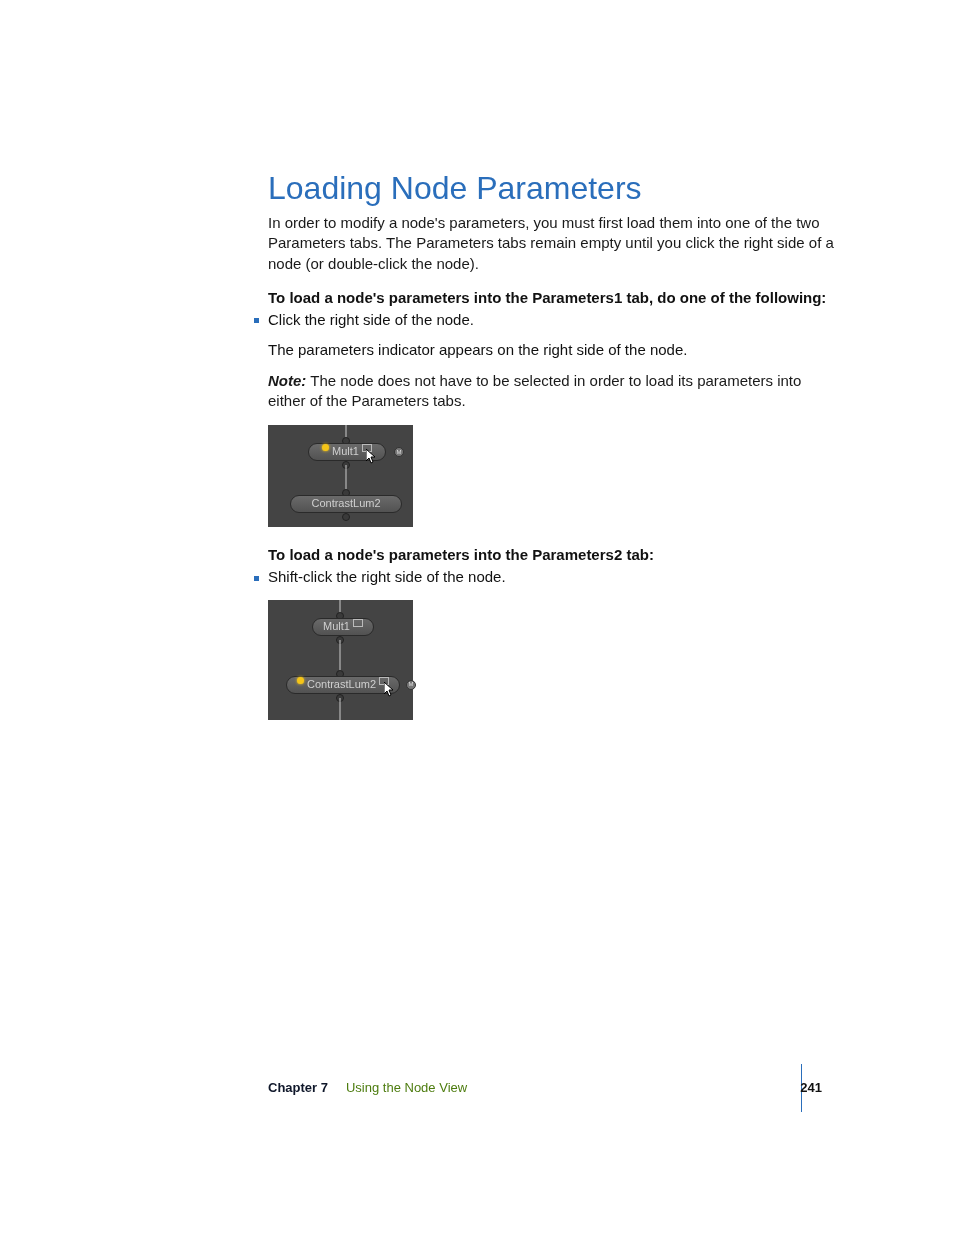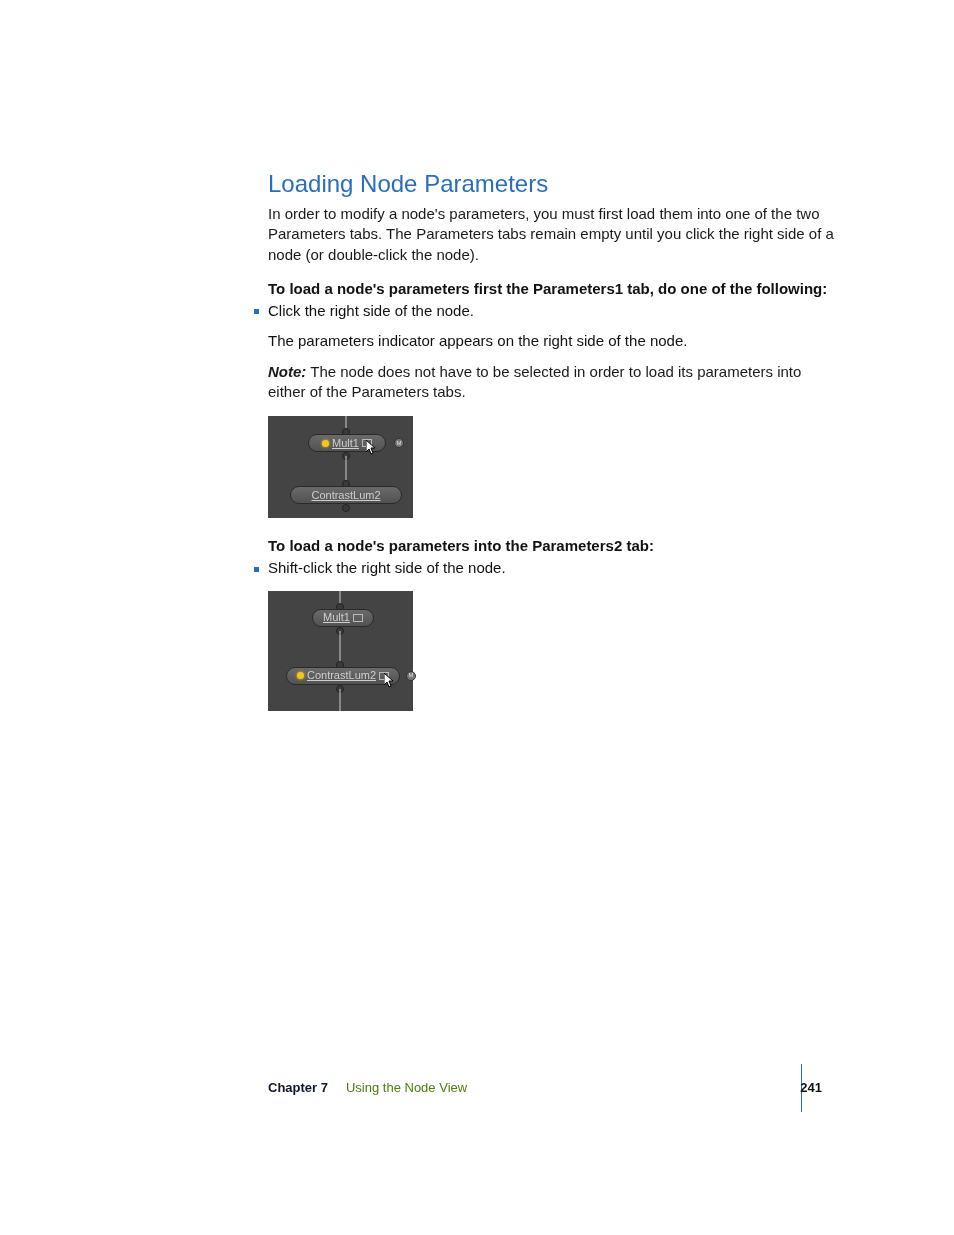--- a/index.html
+++ b/index.html
@@ -11,21 +11,21 @@
     width: 954px;
     height: 1235px;
     position: relative;
     box-sizing: border-box;
   }
   .page {
     padding: 170px 120px 0 268px;
     box-sizing: border-box;
   }
   h2.section-heading {
-    font-size: 24px;
+    font-size: 32px;
     font-weight: 400;
     color: #2a6ebb;
     margin: 0 0 6px 0;
     letter-spacing: 0px;
   }
   p.body {
     font-size: 15px;
     line-height: 1.35;
     margin: 0 0 14px 0;
     color: #1a1a1a;
@@ -79,26 +79,24 @@
     height: 120px;
   }
   .nodebox {
     position: absolute;
     border-radius: 9px;
     background: linear-gradient(#6a6a6a, #525252);
     border: 1px solid #2a2a2a;
     color: #cfcfcf;
     font-size: 11px;
     display: flex;
-    align-items: center;
     justify-content: center;
     padding: 0 10px;
     box-sizing: border-box;
     white-space: nowrap;
-    text-decoration: underline;
   }
   .nodebox .yellow-dot {
     width: 7px; height: 7px; border-radius: 50%;
     background: #f5c518; margin-right: 3px;
     box-shadow: 0 0 3px #f5c518;
   }
   .tiny-sq {
     width: 8px; height: 6px;
     border: 1px solid #bbb;
     margin-left: 3px;
@@ -166,21 +164,21 @@
   }
 </style>
 </head>
 <body>
 
 <div class="page">
   <h2 class="section-heading">Loading Node Parameters</h2>
 
   <p class="body">In order to modify a node's parameters, you must first load them into one of the two Parameters tabs. The Parameters tabs remain empty until you click the right side of a node (or double-click the node).</p>
 
-  <p class="bold-line">To load a node's parameters first the Parameters1 tab, do one of the following:</p>
+  <p class="bold-line">To load a node's parameters into the Parameters1 tab, do one of the following:</p>
   <ul class="bullets">
     <li>
       <span>Click the right side of the node.</span>
       <p class="body-tight" style="margin-top:10px">The parameters indicator appears on the right side of the node.</p>
       <p class="body" style="margin-top:10px">
         <span class="note-word">Note:</span><span>  The node does not have to be selected in order to load its parameters into either of the Parameters tabs.</span>
       </p>
 
       
       <div class="figure">

